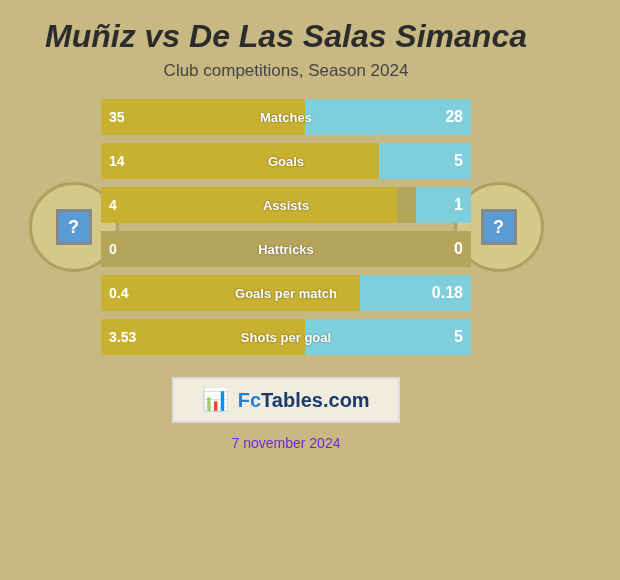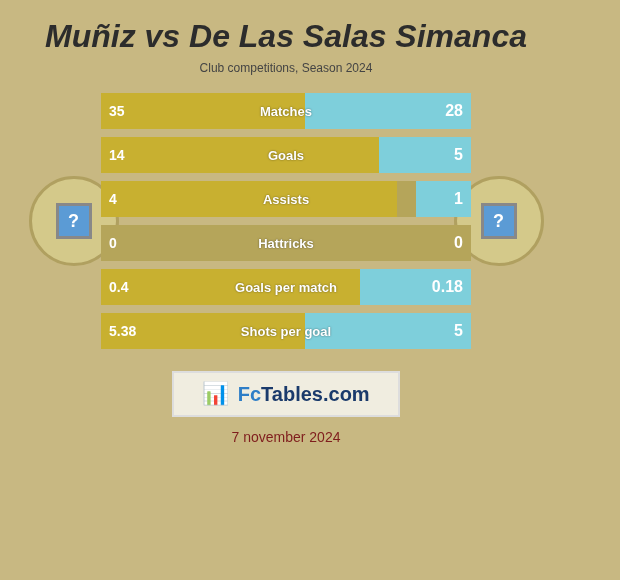--- a/index.html
+++ b/index.html
@@ -24,21 +24,21 @@
     .main-title {
       font-size: 32px;
       font-weight: 900;
       color: #2c2c2c;
       text-align: center;
       margin-bottom: 6px;
       font-style: italic;
     }
 
     .subtitle {
-      font-size: 12px;
+      font-size: 17px;
       color: #444;
       text-align: center;
       margin-bottom: 18px;
     }
 
     .comparison-area {
       display: flex;
       flex-direction: row;
       align-items: center;
       width: 100%;
@@ -164,21 +164,21 @@
       color: #1a3a6b;
     }
 
     .logo-text span {
       color: #2e7ec7;
     }
 
     .footer-date {
       margin-top: 12px;
       font-size: 14px;
-      color: #7f1d1d;
+      color: #6d28d9;
       text-align: center;
     }
 
     .spacer-left {
       width: 55px;
       display: flex;
       align-items: center;
       justify-content: center;
     }
     .spacer-right {
@@ -247,21 +247,21 @@
             <div class="bar-right" style="width: 30%;"></div>
             <span class="stat-label-left">0.4</span>
             <span class="stat-label-center">Goals per match</span>
             <span class="stat-label-right">0.18</span>
           </div>
         </div>
         <div class="stat-row">
           <div class="stat-bar-bg">
             <div class="bar-left" style="width: 55%;"></div>
             <div class="bar-right" style="width: 45%;"></div>
-            <span class="stat-label-left">5.38</span>
+            <span class="stat-label-left">3.53</span>
             <span class="stat-label-center">Shots per goal</span>
             <span class="stat-label-right">5</span>
           </div>
         </div>
       </div>
 
     <div class="spacer-right">
       <div class="player-avatar">
         <div class="avatar-question">?</div>
       </div>

